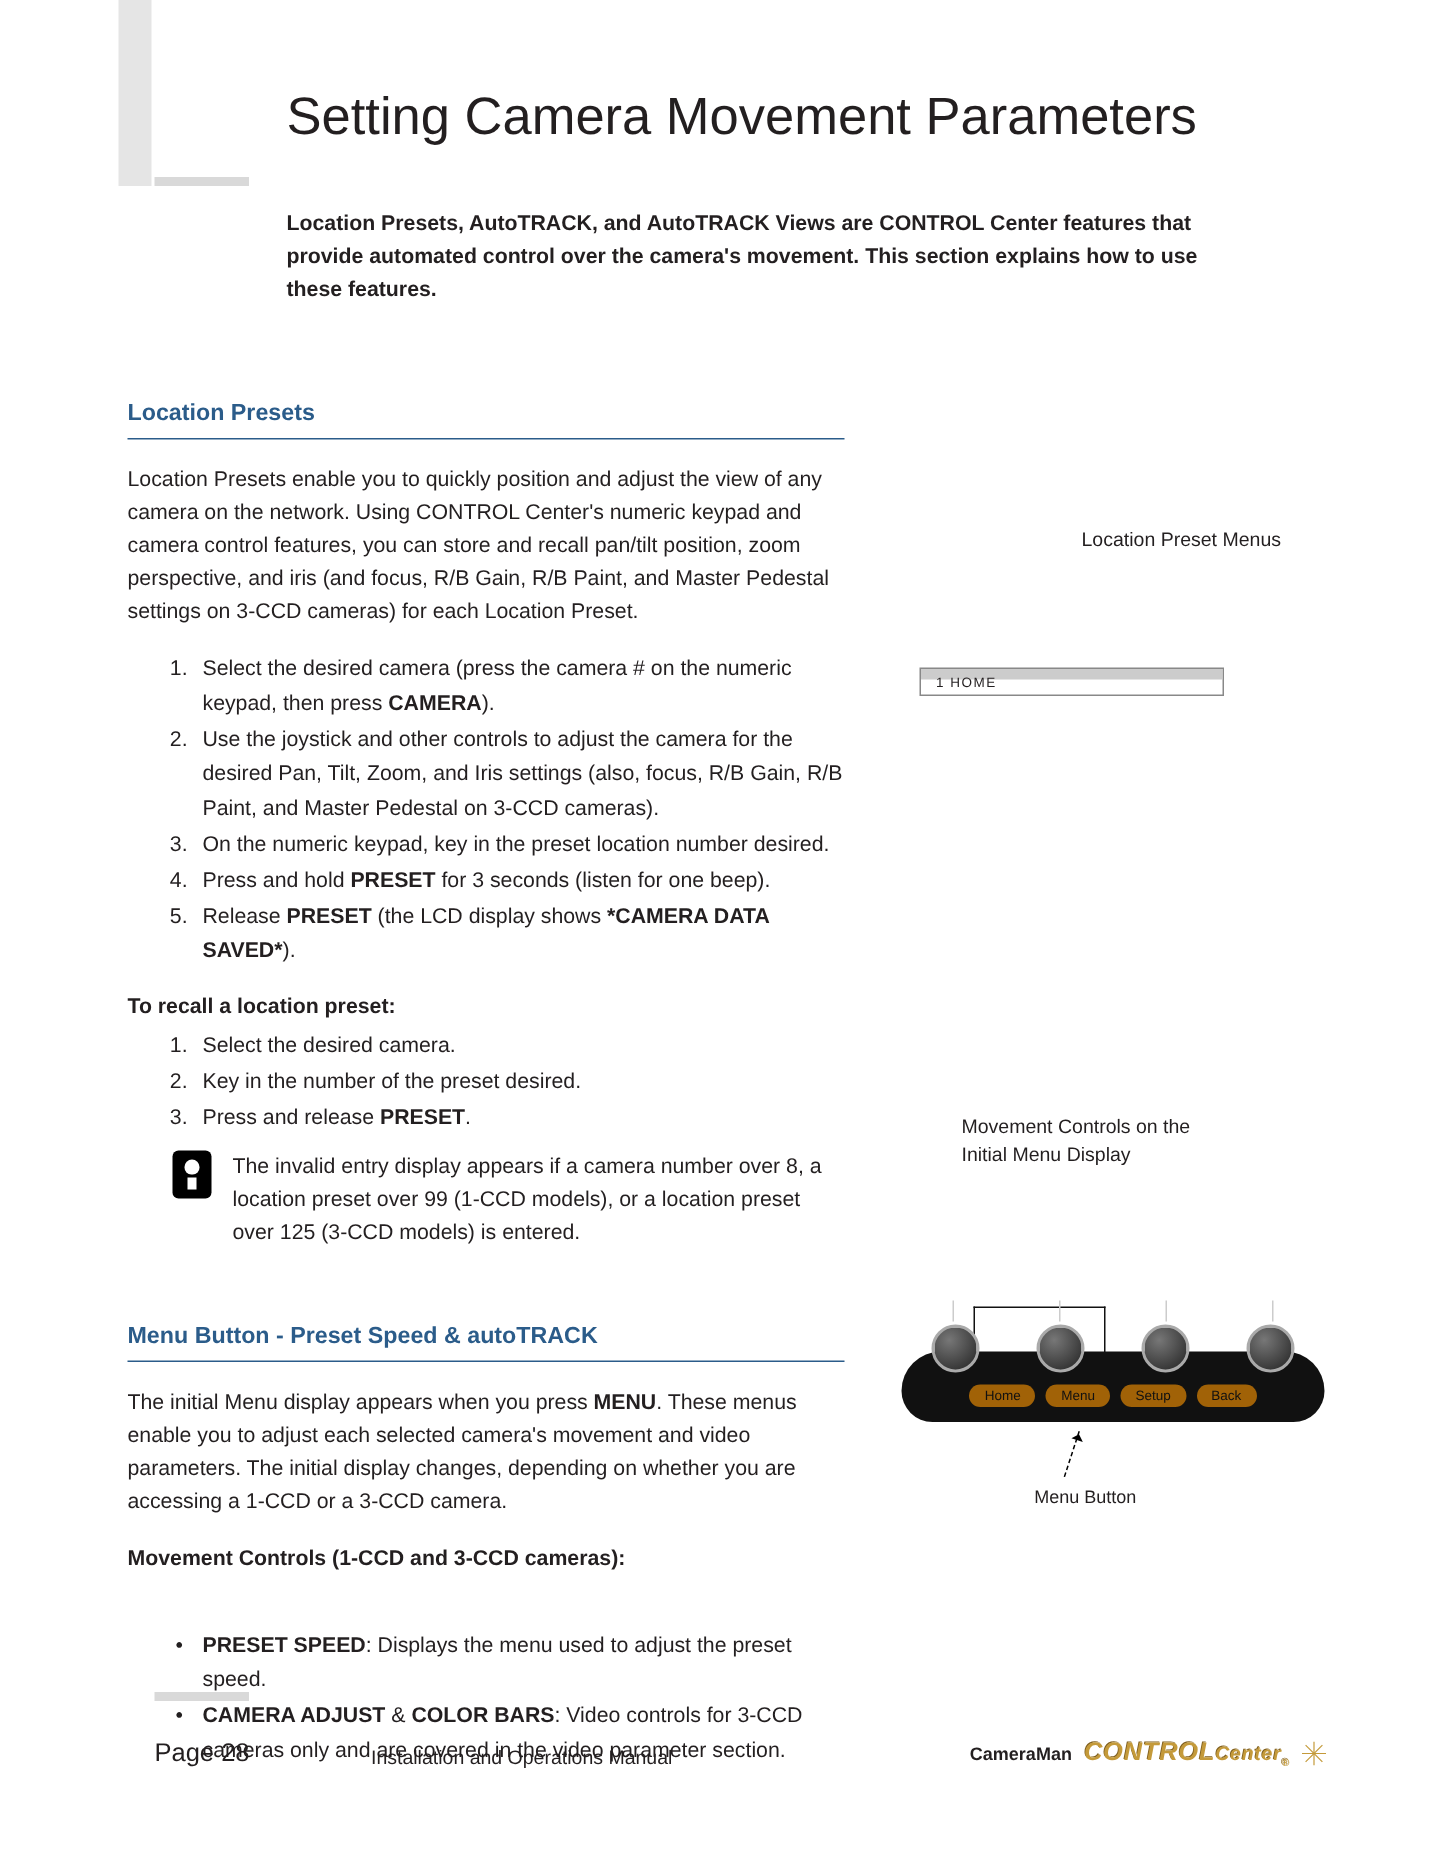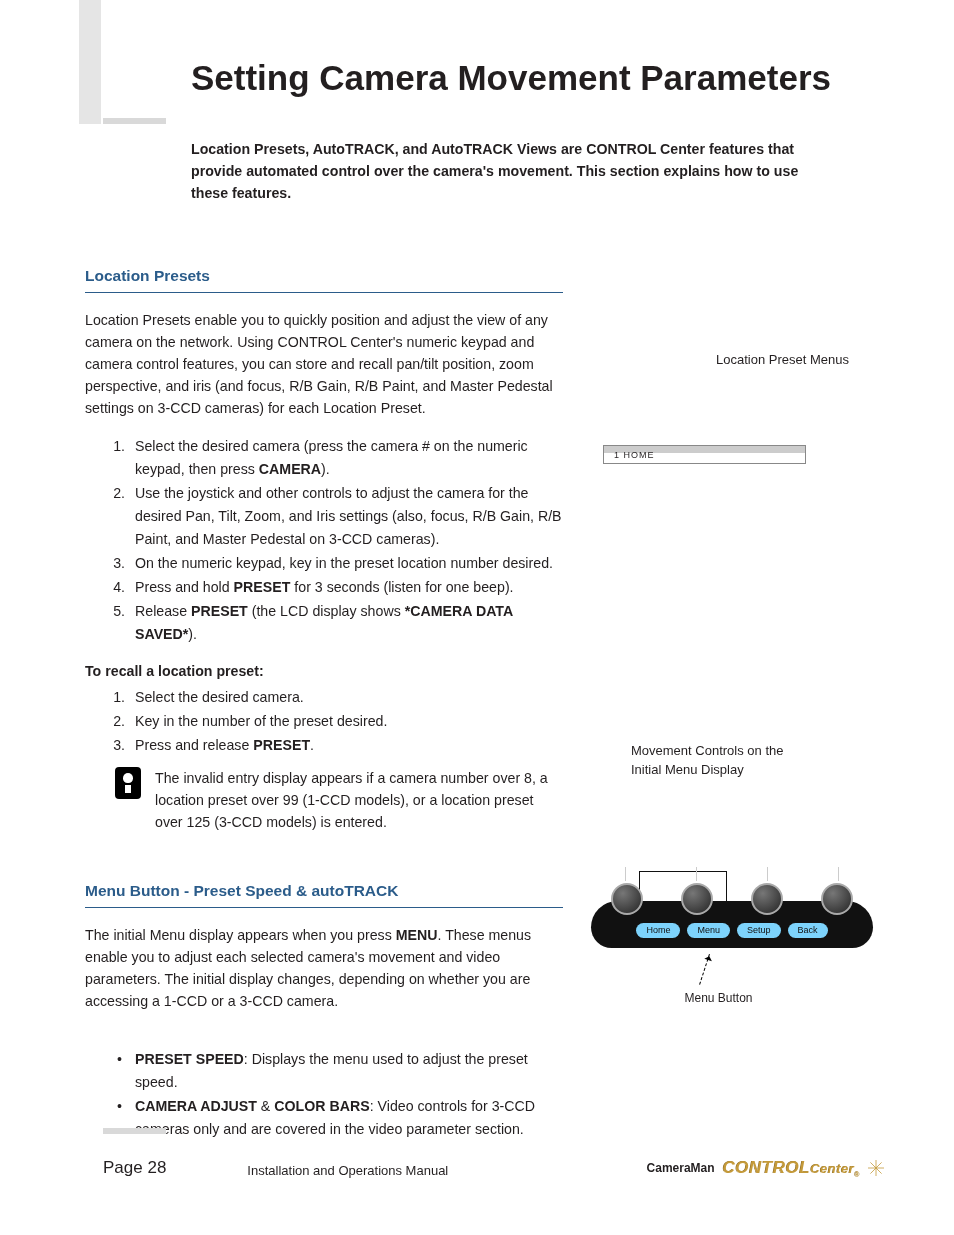--- a/index.html
+++ b/index.html
@@ -23,35 +23,35 @@
   .hr-bar {
     position: absolute;
     left: 103px;
     height: 6px;
     background: #d9d9d9;
   }
   .hr-top { top: 118px; width: 63px; }
   .hr-btm { top: 1128px; width: 63px; }
   h1 {
     font-size: 35px;
-    font-weight: 700;
+    font-weight: 400;
     margin: 13px 0 40px 106px;
     letter-spacing: 0px;
     font-stretch: condensed;
   }
   .intro {
     font-size: 14.2px;
     font-weight: 700;
     line-height: 1.55;
     margin: 0 85px 60px 106px;
     font-stretch: condensed;
   }
   .cols {
     display: flex;
-    gap: 28px;
+    gap: 38px;
   }
   .col-left {
     flex: 0 0 478px;
     font-size: 14.2px;
     line-height: 1.55;
     font-stretch: condensed;
   }
   .col-right {
     flex: 1;
     font-size: 13px;
@@ -174,21 +174,21 @@
     color: #fff; font-size: 8px; line-height: 1.1;
     font-style: italic; font-weight: 700;
   }
   .pill-row {
     display: flex;
     gap: 7px;
     justify-content: center;
     margin-top: 8px;
   }
   .pill {
-    background: #7dd3fc;
+    background: #a16207;
     border-radius: 10px;
     font-size: 9px;
     padding: 1px 10px;
     color: #111;
   }
   .menu-arrow {
     width: 1px; height: 32px;
     border-left: 1px dashed #000;
     margin: 6px 0 4px 118px;
     transform: rotate(18deg);
@@ -263,20 +263,21 @@
       </ol>
 
       <div class="note-row">
         <div class="note-icon"></div>
         <div class="note-text">The invalid entry display appears if a camera number over 8, a location preset over 99 (1-CCD models), or a location preset over 125 (3-CCD models) is entered.</div>
       </div>
 
       <h2 class="section">Menu Button - Preset Speed &amp; autoTRACK</h2>
       <p class="para"><span>The initial Menu display appears when you press </span><b>MENU</b><span>. These menus enable you to adjust each selected camera's movement and video parameters. The initial display changes, depending on whether you are accessing a 1-CCD or a 3-CCD camera.</span></p>
 
+      <p class="sub-h">Movement Controls (1-CCD and 3-CCD cameras):</p>
       <ul class="bullets">
         <li><b>PRESET SPEED</b><span>: Displays the menu used to adjust the preset speed.</span></li>
         <li><b>CAMERA ADJUST</b><span> &amp; </span><b>COLOR BARS</b><span>: Video controls for 3-CCD cameras only and are covered in the video parameter section.</span></li>
       </ul>
     </div>
 
     <div class="col-right">
       <div class="caption" style="margin-left:90px">Location Preset Menus</div>
 
       <div class="lcd-box"><span>1  HOME</span></div>

